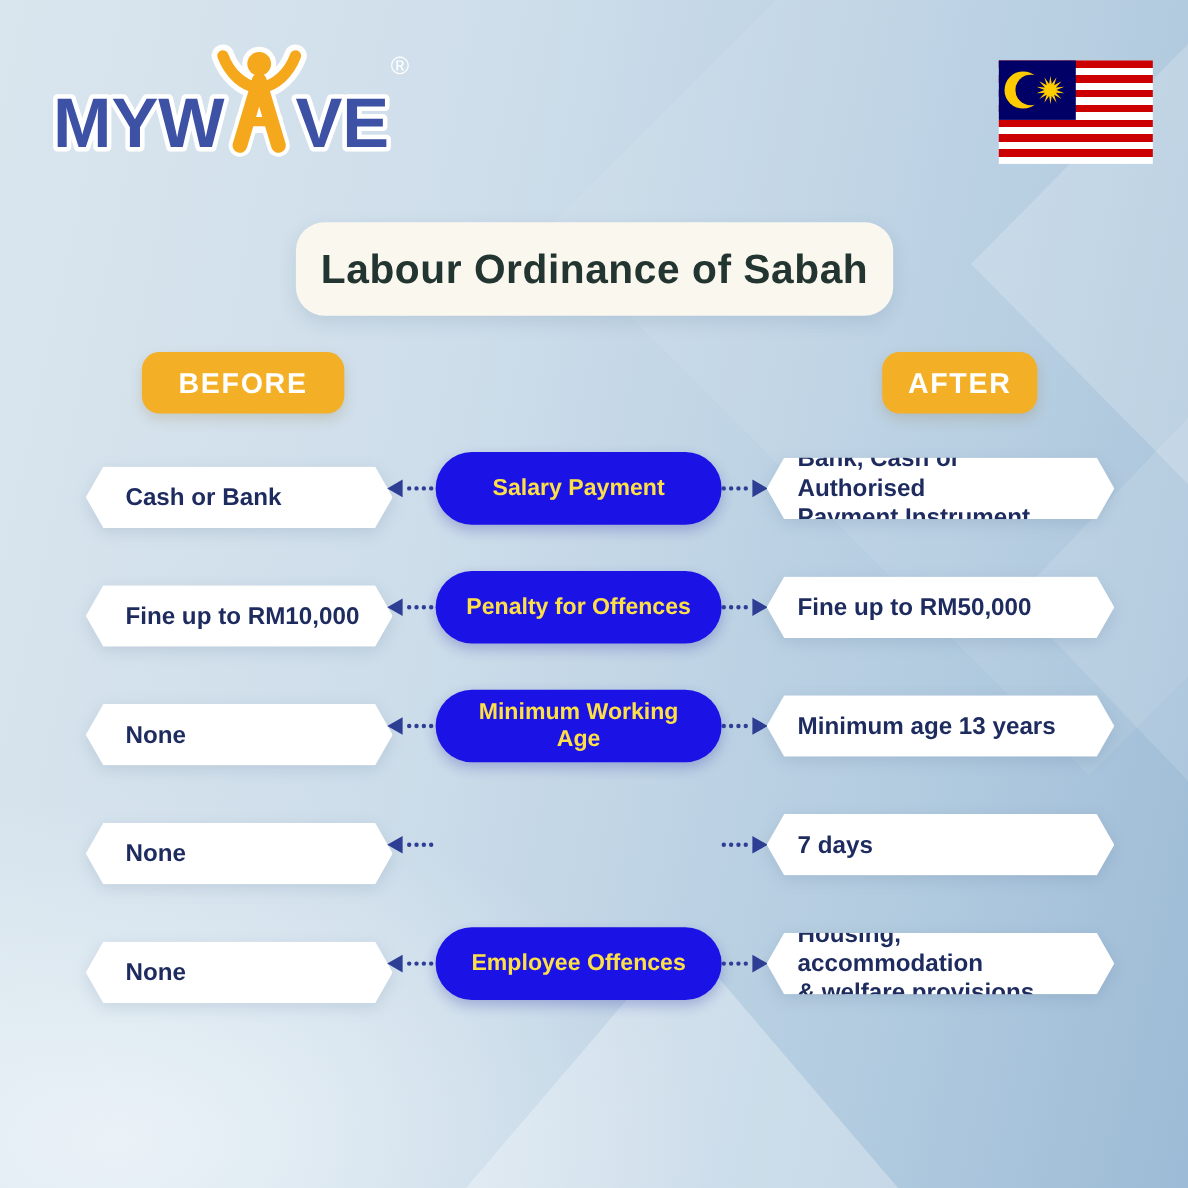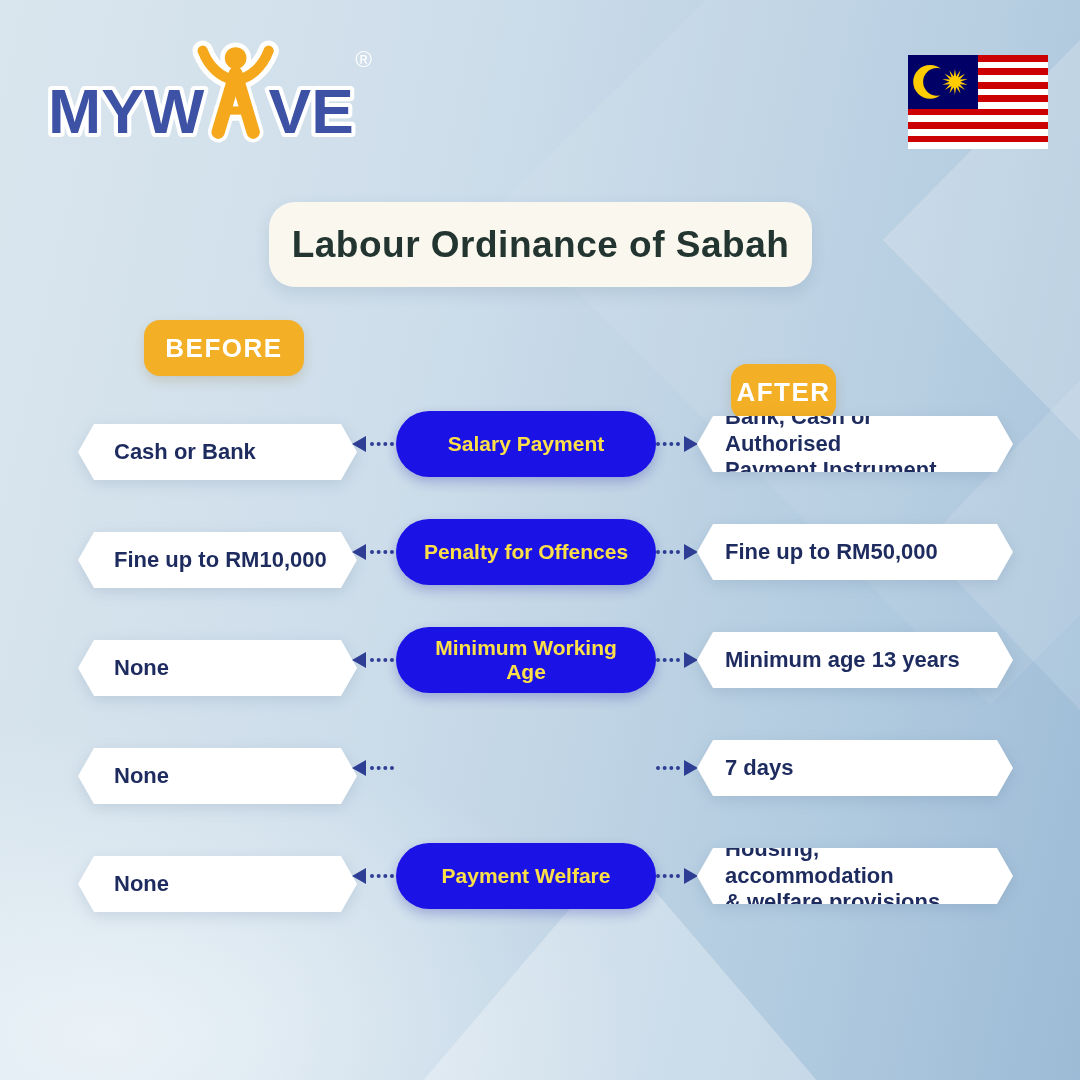--- a/index.html
+++ b/index.html
@@ -61,22 +61,22 @@
   }
   .title-pill span{font-size:37px;font-weight:bold;color:var(--title-text);letter-spacing:.5px;}
 
   
   .col-label{
     position:absolute;top:320px;height:56px;background:var(--accent-yellow);
     border-radius:16px;display:flex;align-items:center;justify-content:center;
     box-shadow:0 5px 12px rgba(120,90,20,.18);
   }
   .col-label span{color:#fff;font-size:26px;font-weight:bold;letter-spacing:1.5px;}
-  .label-before{left:144px;width:160px;}
-  .label-after{left:731px;width:105px;margin-top:44px;}
+  .label-before{left:129px;width:184px;}
+  .label-after{left:802px;width:141px;}
 
   
   .rows{position:absolute;left:0;top:0;width:1080px;height:1080px;}
   .row{position:absolute;left:0;width:1080px;height:76px;}
   .row:nth-child(1){top:406px;}
   .row:nth-child(2){top:514px;}
   .row:nth-child(3){top:622px;}
   .row:nth-child(4){top:730px;}
   .row:nth-child(5){top:838px;}
 
@@ -274,21 +274,21 @@
       <div class="hex-wrap before-wrap">
         <div class="hex-box">
           <span class="box-text">None</span>
         </div>
       </div>
       <div class="arrow arrow-left">
         <span class="tri tri-left"></span>
         <span class="dots"></span>
       </div>
       <div class="pill">
-        <span>Payment Welfare</span>
+        <span>Employee Offences</span>
       </div>
       <div class="arrow arrow-right">
         <span class="dots"></span>
         <span class="tri tri-right"></span>
       </div>
       <div class="hex-wrap after-wrap">
         <div class="hex-box">
           <span class="box-text">Housing, accommodation
 &amp; welfare provisions</span>
         </div>

